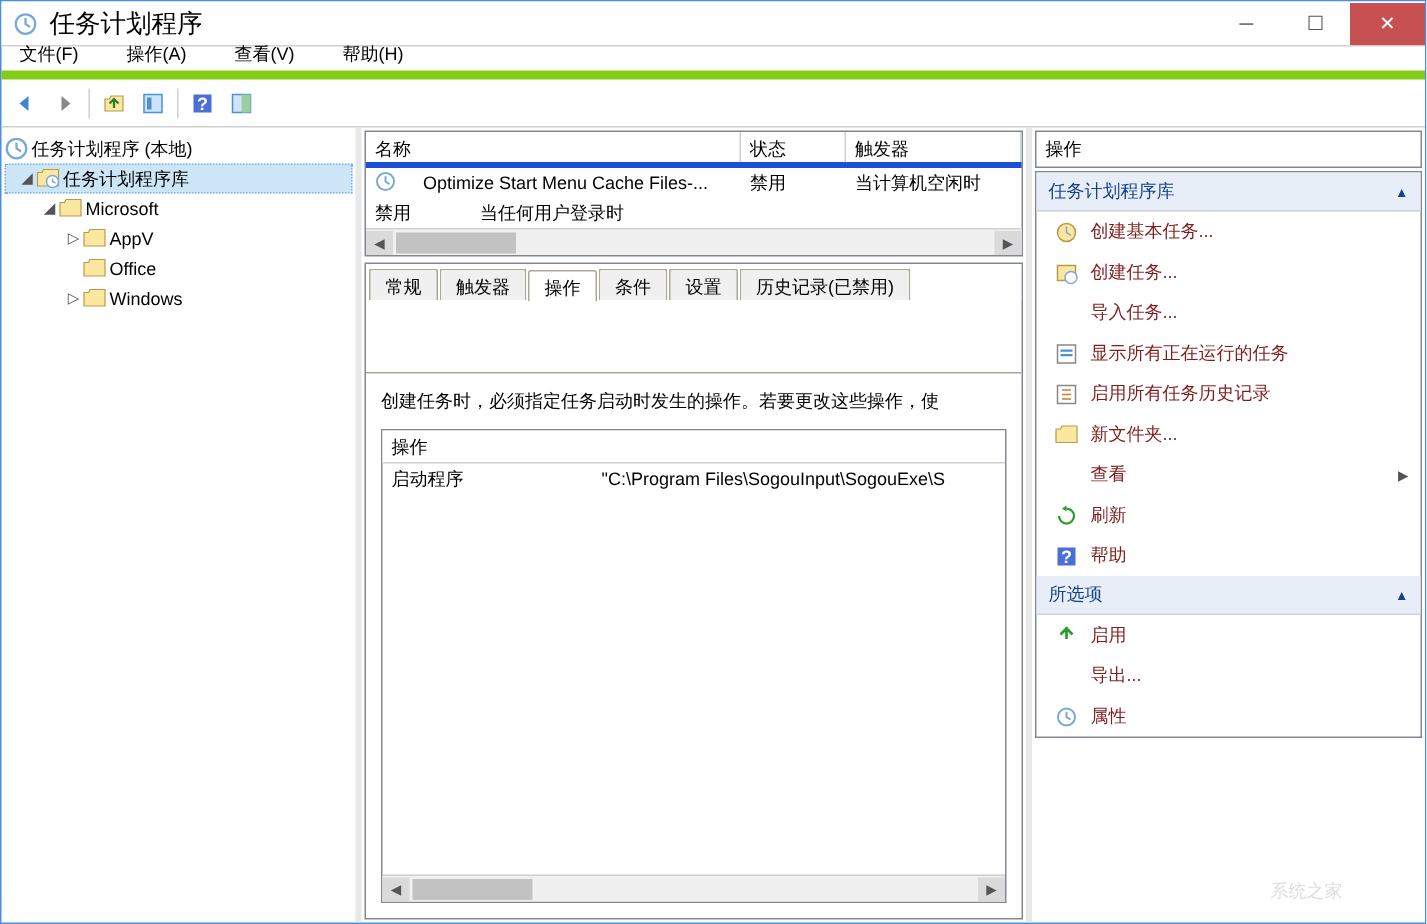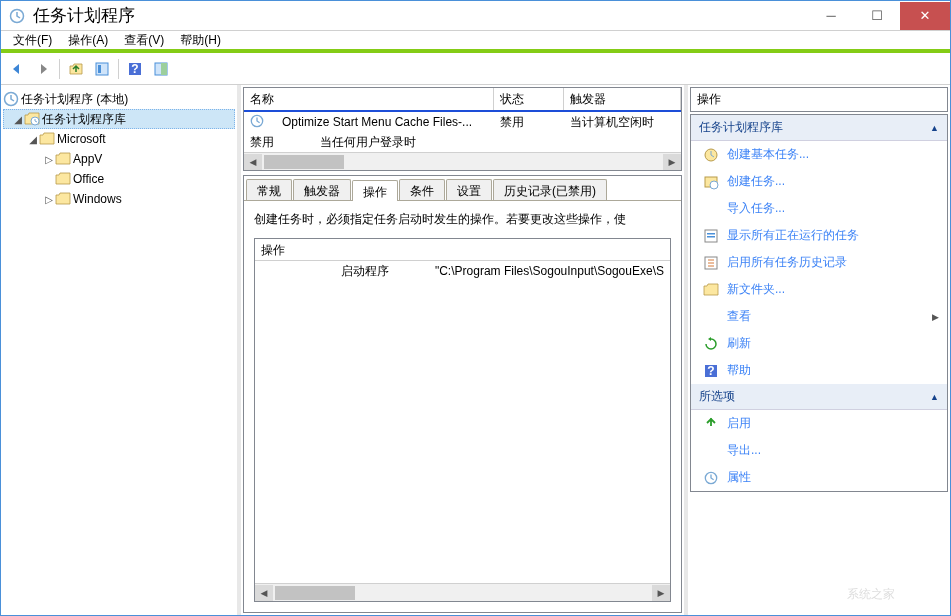--- a/index.html
+++ b/index.html
@@ -8,69 +8,69 @@
 .window { width: 951px; height: 616px; border: 1px solid #4a90d9; display: flex; flex-direction: column; background: #fff; }
 
 .titlebar { height: 30px; background: #fff; display: flex; align-items: center; border-bottom: 1px solid #d0d0d0; }
 .titlebar-icon { width: 16px; height: 16px; margin: 0 8px; }
 .titlebar-title { flex: 1; text-align: left; font-size: 17px; color: #000; }
 .titlebar-btns { display: flex; }
 .titlebar-btn { width: 46px; height: 28px; display: flex; align-items: center; justify-content: center; font-size: 13px; cursor: pointer; }
 .titlebar-btn.close { background: #c75050; color: #fff; width: 50px; }
 .titlebar-btn:not(.close) { color: #555; }
 
-.menubar { height: 22px; border-bottom: 4px solid #84cc16; display: flex; align-items: center; padding: 0 4px; }
+.menubar { height: 22px; border-bottom: 6px solid #84cc16; display: flex; align-items: flex-end; padding: 0 4px; gap: 16px; }
 .menu-item { padding: 2px 8px; cursor: pointer; }
 
 .toolbar { height: 32px; border-bottom: 1px solid #d0d0d0; display: flex; align-items: center; padding: 0 4px; gap: 2px; }
 .tool-btn { width: 24px; height: 24px; display: flex; align-items: center; justify-content: center; cursor: pointer; border: 1px solid transparent; }
 .tool-sep { width: 1px; height: 20px; background: #d0d0d0; margin: 0 2px; }
 
 .main { flex: 1; display: flex; overflow: hidden; }
 
 .tree-panel { width: 240px; border-right: 4px solid #e8e8e8; padding: 4px 2px; overflow: auto; }
 .tree-item { display: flex; align-items: center; height: 20px; padding: 1px 0; cursor: pointer; white-space: nowrap; }
 .tree-item.selected { background: #cde6f7; border: 1px dotted #7eb4ea; }
 .tree-expand { width: 12px; text-align: center; color: #555; font-size: 10px; cursor: pointer; }
 .tree-icon { width: 16px; height: 16px; margin-right: 2px; display: inline-flex; align-items: center; justify-content: center; }
 .tree-indent { display: inline-block; }
 
 .center { flex: 1; display: flex; flex-direction: column; border-right: 4px solid #e8e8e8; overflow: hidden; }
 .task-list { border: 1px solid #828790; margin: 2px; display: flex; flex-direction: column; }
-.list-header { display: flex; background: #0ea5e9; border-bottom: 2px solid #1d4ed8; height: 24px; }
+.list-header { display: flex; background: #0ea5e9; border-bottom: 4px solid #1d4ed8; height: 24px; }
 .list-header-cell { padding: 3px 6px; border-right: 1px solid #d0d0d0; text-align: left; background: #fff; cursor: pointer; }
 .list-body { overflow: auto; }
 .list-row { display: flex; height: 20px; align-items: center; cursor: pointer; }
 .list-cell { padding: 2px 6px; white-space: nowrap; overflow: hidden; display: flex; align-items: center; gap: 18px; }
 .hscroll { height: 18px; background: #f0f0f0; border-top: 1px solid #d0d0d0; display: flex; align-items: center; }
 .hscroll-btn { width: 18px; height: 16px; background: #dadada; display: flex; align-items: center; justify-content: center; font-size: 9px; color: #555; cursor: pointer; }
 .hscroll-thumb { width: 80px; height: 14px; background: #c2c2c2; margin-left: 2px; cursor: pointer; }
 .hscroll-track { flex: 1; }
 
-.detail-panel { flex: 1; border: 1px solid #828790; margin: 2px; display: flex; flex-direction: column; overflow: hidden; }
+.detail-panel { flex: 1; border: 1px solid #828790; margin: 2px; display: flex; flex-direction: column; overflow: hidden; gap: 48px; }
 .tabs { display: flex; height: 24px; background: #fff; padding-left: 2px; padding-top: 3px; }
 .tab { padding: 3px 10px; border: 1px solid #aca899; border-bottom: none; background: #f0f0f0; margin-right: 1px; cursor: pointer; border-radius: 2px 2px 0 0; }
 .tab.active { background: #fff; position: relative; top: 1px; }
 .tab-content { flex: 1; border-top: 1px solid #aca899; padding: 10px; overflow: hidden; display: flex; flex-direction: column; }
 .tab-desc { margin-bottom: 10px; color: #000; }
 .op-table { border: 1px solid #828790; flex: 1; display: flex; flex-direction: column; }
 .op-header { background: #fff; border-bottom: 1px solid #d0d0d0; height: 22px; padding: 3px 6px; }
-.op-row { display: flex; height: 20px; align-items: center; text-align: right; }
+.op-row { display: flex; height: 20px; align-items: center; }
 .op-cell-1 { width: 140px; padding: 2px 6px; }
 .op-cell-2 { flex: 1; padding: 2px 6px; white-space: nowrap; overflow: hidden; }
 .op-body { flex: 1; }
 
 .actions-panel { width: 262px; padding: 2px; overflow: auto; }
 .actions-title { background: #fff; border: 1px solid #828790; padding: 3px 6px; margin-bottom: 2px; }
 .actions-inner { border: 1px solid #828790; }
 .section-header { background: #e8eef7; padding: 4px 8px; font-weight: normal; color: #15428b; display: flex; justify-content: space-between; align-items: center; cursor: pointer; border-bottom: 1px solid #d0d0e0; }
 .section-header .chev { font-size: 9px; color: #15428b; }
 .action-item { padding: 5px 8px 5px 12px; display: flex; align-items: center; gap: 8px; cursor: pointer; }
 .action-icon { width: 16px; height: 16px; display: inline-flex; align-items: center; justify-content: center; flex-shrink: 0; }
-.action-label { flex: 1; color: #3b82f6; }
+.action-label { flex: 1; color: #7f1d1d; }
 .action-arrow { font-size: 9px; color: #555; }
 
 .clock-svg { fill: none; stroke: #7aa9d4; stroke-width: 1.5; }
 .folder-svg { fill: #fce7a0; stroke: #b89b4a; stroke-width: 0.8; }
 
 .watermark { position: absolute; right: 10px; bottom: 0; opacity: 0.4; pointer-events: none; }
 </style>
 </head>
 <body>
 

